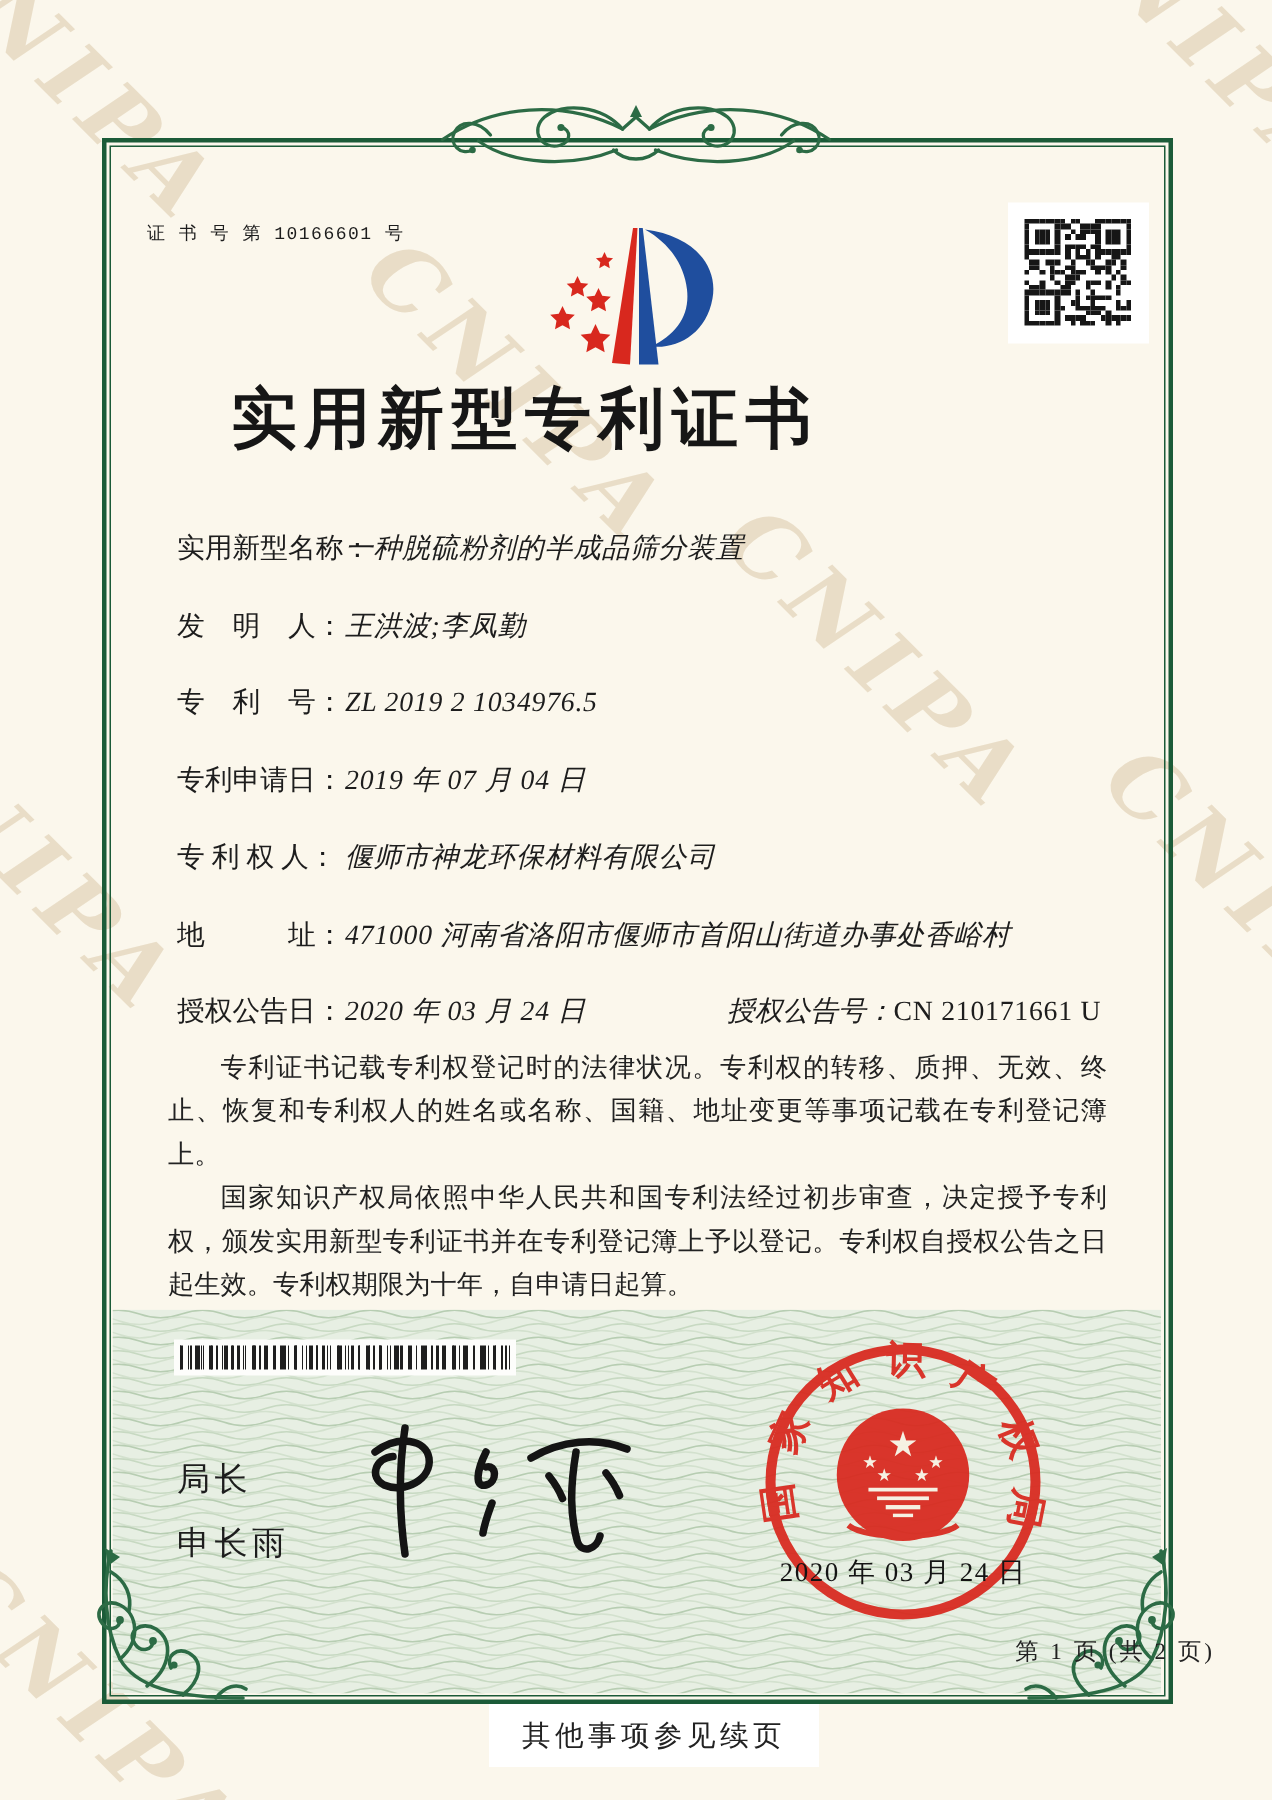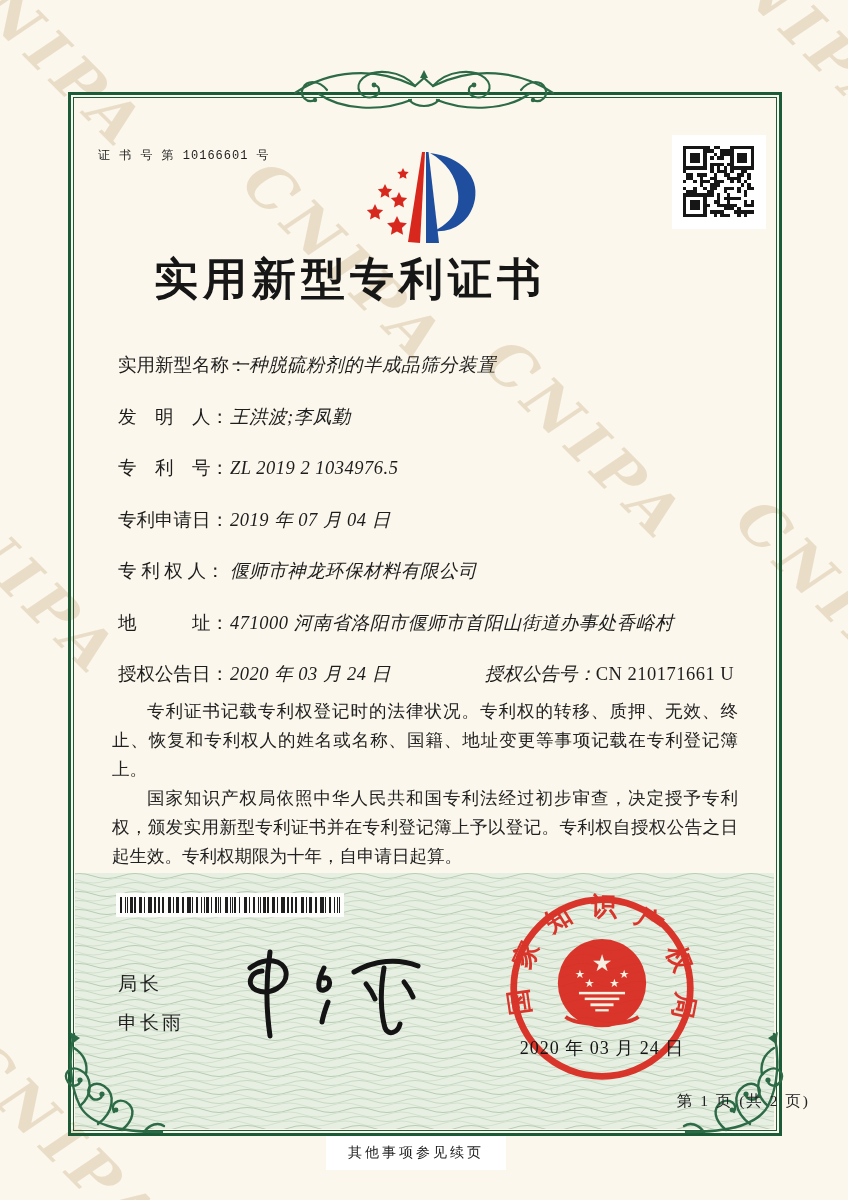--- a/index.html
+++ b/index.html
@@ -63,34 +63,34 @@
 
   
   .barcode-box{position:absolute;left:116px;top:893px;width:228px;height:24px;background:#fdfdfb;}
   .barcode{position:absolute;left:4px;top:4px;width:220px;height:16px;
     background-image:
       repeating-linear-gradient(90deg,#1e1e1e 0 2px,transparent 2px 5px,#1e1e1e 5px 6px,transparent 6px 10px,#1e1e1e 10px 13px,transparent 13px 15px,#1e1e1e 15px 16px,transparent 16px 19px),
       repeating-linear-gradient(90deg,#1e1e1e 0 1px,transparent 1px 7px);
   }
 
   
-  .director{position:absolute;left:118px;top:971px;font-size:19px;letter-spacing:3px;}
+  .director{position:absolute;left:118px;top:971px;font-size:22px;letter-spacing:3px;}
   .director div{margin-bottom:13px;}
   .signature{position:absolute;left:232px;top:938px;}
 
   
   .seal{position:absolute;left:506px;top:892px;width:192px;height:192px;opacity:.93;}
   .seal-date{position:absolute;left:506px;top:1036px;width:192px;text-align:center;
     font-size:18px;color:#141414;letter-spacing:1px;}
 
   
   .page-info{position:absolute;left:0;width:810px;top:1091px;text-align:right;
     font-size:15.5px;letter-spacing:2px;color:#222;}
   .cont-note{position:absolute;left:326px;top:1136px;background:#ffffff;
-    padding:8px 22px;font-size:14px;letter-spacing:3px;color:#222;}
+    padding:8px 22px;font-size:19px;letter-spacing:3px;color:#222;}
 </style>
 </head>
 <body>
 
 <div class="page">
 
   <div class="wm wm1">CNIPA</div>
   <div class="wm wm2">CNIPA</div>
   <div class="wm wm3">CNIPA</div>
   <div class="wm wm4">CNIPA</div>

